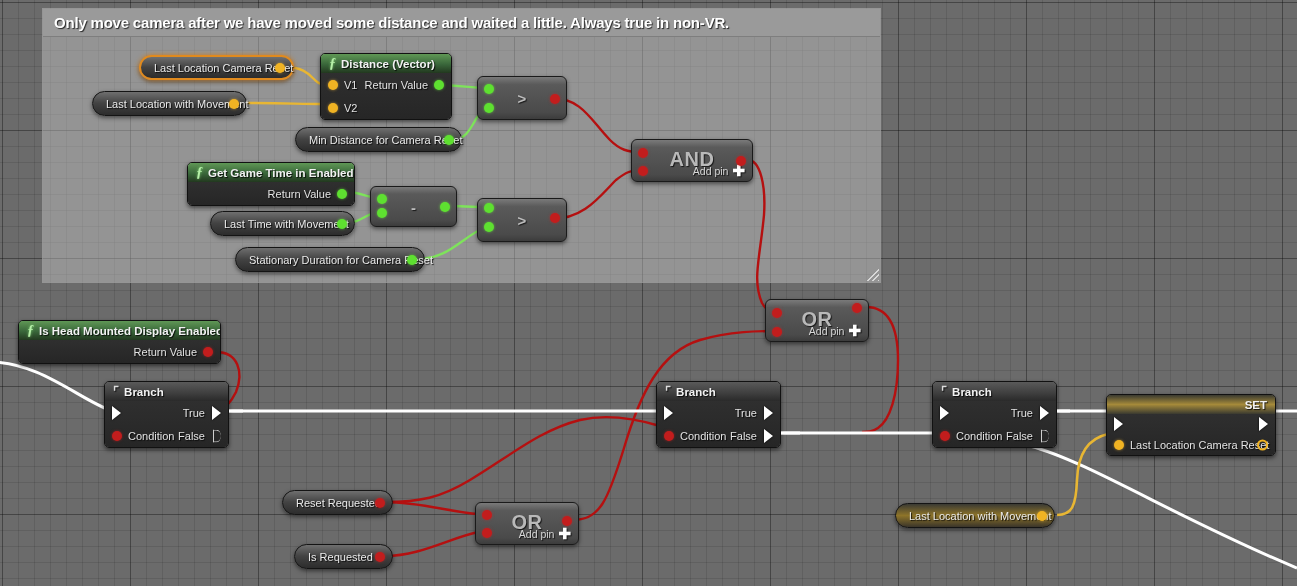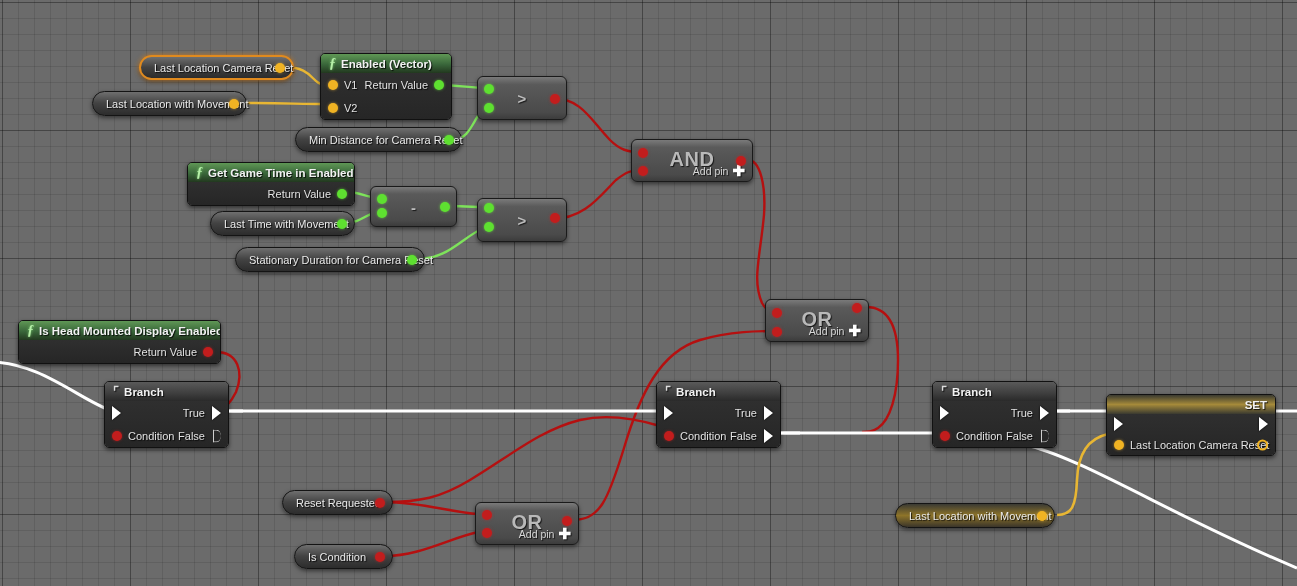--- a/index.html
+++ b/index.html
@@ -214,20 +214,26 @@
   .addpin .plus {
     font-size: 15px; font-weight: bold; color: #ffffff; line-height: 1;
   }
   .op .dot { position: absolute; }
 </style>
 </head>
 <body>
 
 <div id="graph">
 
+  <div class="comment" style="left:42px; top:8px; width:839px; height:275px;">
+    <div class="comment-header">
+      <span class="comment-title">Only move camera after we have moved some distance and waited a little.  Always true in non-VR.</span>
+    </div>
+    <div class="comment-resize"></div>
+  </div>
 
   <svg id="wires">
 
     <path d="M284,67 C315,67 310,85 327,85" stroke="#e8b633" stroke-width="2.4" fill="none"></path>
     <path d="M240,103 C290,103 295,104 327,104" stroke="#e8b633" stroke-width="2.4" fill="none"></path>
 
     <path d="M438,85 C462,85 468,88 488,88" stroke="#7ee35b" stroke-width="2.4" fill="none"></path>
     <path d="M455,139 C472,139 474,112 488,107" stroke="#7ee35b" stroke-width="2.4" fill="none"></path>
     <path d="M346,192 C362,192 366,198 381,198" stroke="#7ee35b" stroke-width="2.4" fill="none"></path>
     <path d="M344,223 C362,223 366,213 381,211" stroke="#7ee35b" stroke-width="2.4" fill="none"></path>
@@ -260,21 +266,21 @@
   </div>
 
   <div class="pill" style="left:92px; top:91px; width:155px;">
     <span class="pill-label">Last Location with Movement</span>
     <span class="dot dot-yellow" style="position:absolute; right:7px; top:50%; transform:translateY(-50%);"></span>
   </div>
 
   <div class="node" style="left:320px; top:53px; width:132px;">
     <div class="node-header hdr-fn">
       <span class="fn-glyph">ƒ</span>
-      <span>Enabled (Vector)</span>
+      <span>Distance (Vector)</span>
     </div>
     <div class="node-body" style="height:46px;">
       <div class="pin-row" style="height:23px;">
         <span class="dot dot-yellow pin-left"></span>
         <span class="pin-label lbl-in">V1</span>
         <span class="pin-label lbl-out">Return Value</span>
         <span class="dot dot-green pin-right"></span>
       </div>
       <div class="pin-row" style="height:23px;">
         <span class="dot dot-yellow pin-left"></span>
@@ -437,21 +443,21 @@
       </div>
     </div>
   </div>
 
   <div class="pill" style="left:282px; top:490px; width:111px;">
     <span class="pill-label">Reset Requested</span>
     <span class="dot dot-red" style="position:absolute; right:7px; top:50%; transform:translateY(-50%);"></span>
   </div>
 
   <div class="pill" style="left:294px; top:544px; width:99px;">
-    <span class="pill-label">Is Condition</span>
+    <span class="pill-label">Is Requested</span>
     <span class="dot dot-red" style="position:absolute; right:7px; top:50%; transform:translateY(-50%);"></span>
   </div>
 
   <div class="pill pill-gold" style="left:895px; top:503px; width:160px;">
     <span class="pill-label">Last Location with Movement</span>
     <span class="dot dot-yellow" style="position:absolute; right:7px; top:50%; transform:translateY(-50%);"></span>
   </div>
 
   <div class="node" style="left:1106px; top:394px; width:170px;">
     <div class="node-header hdr-set">

